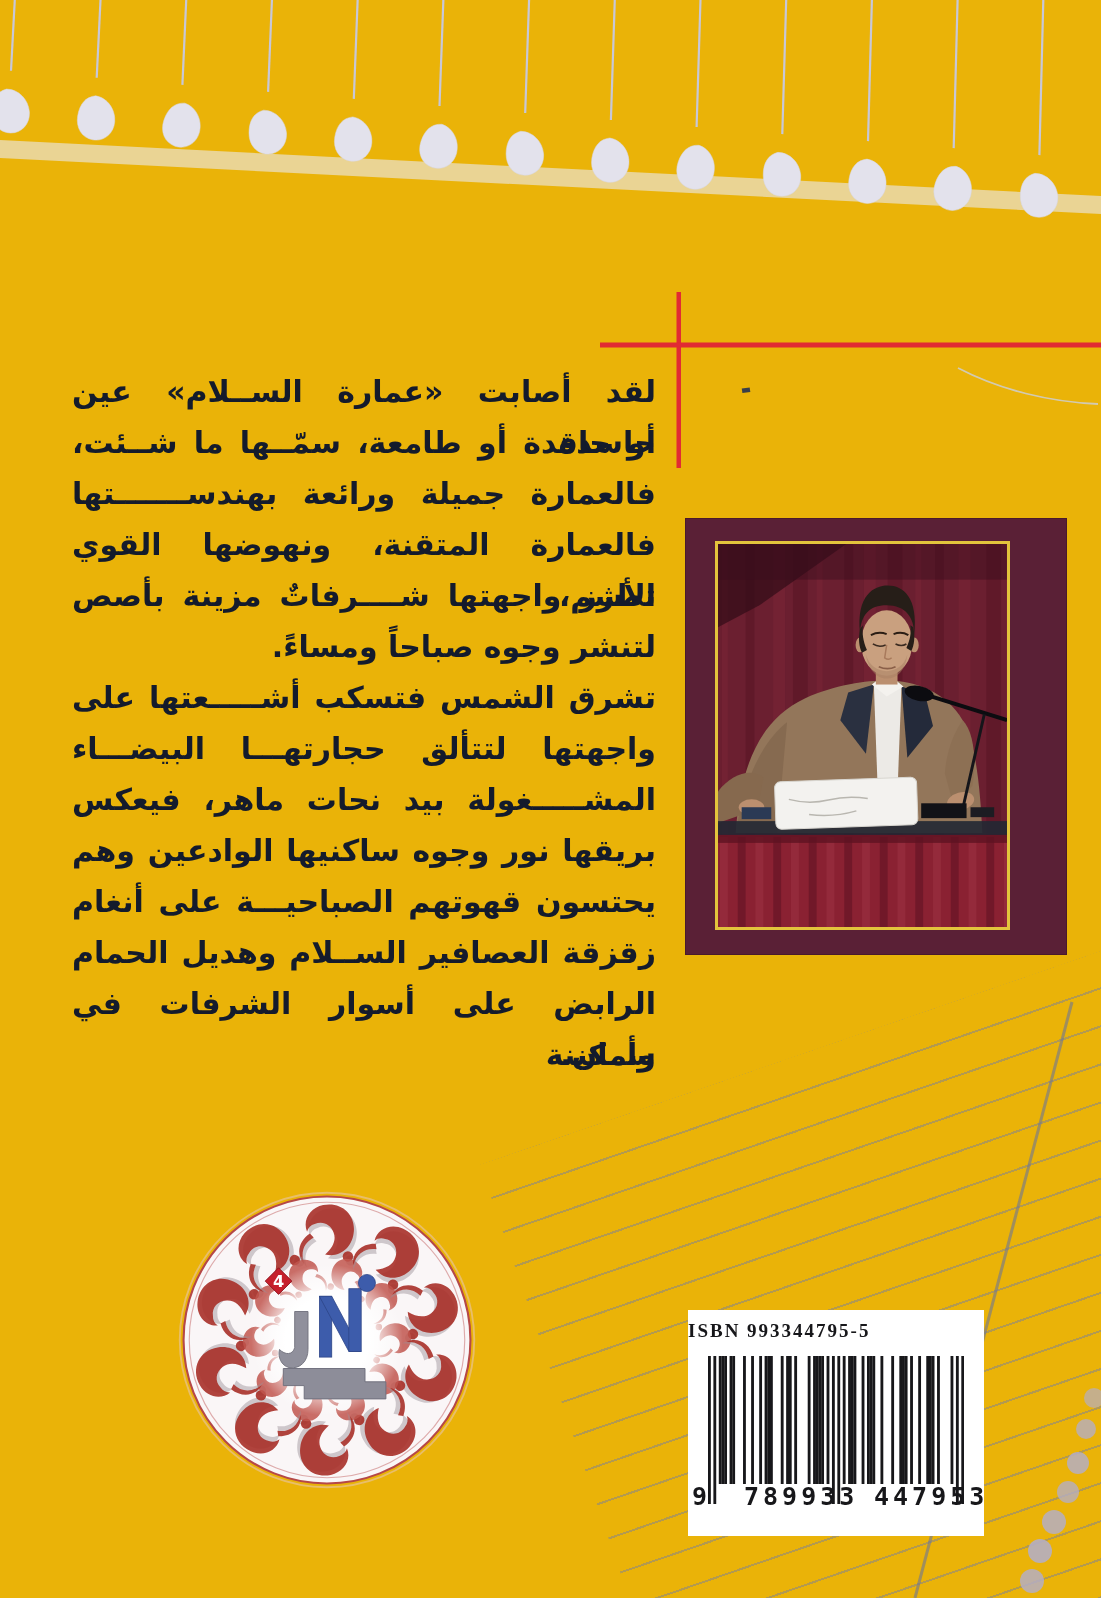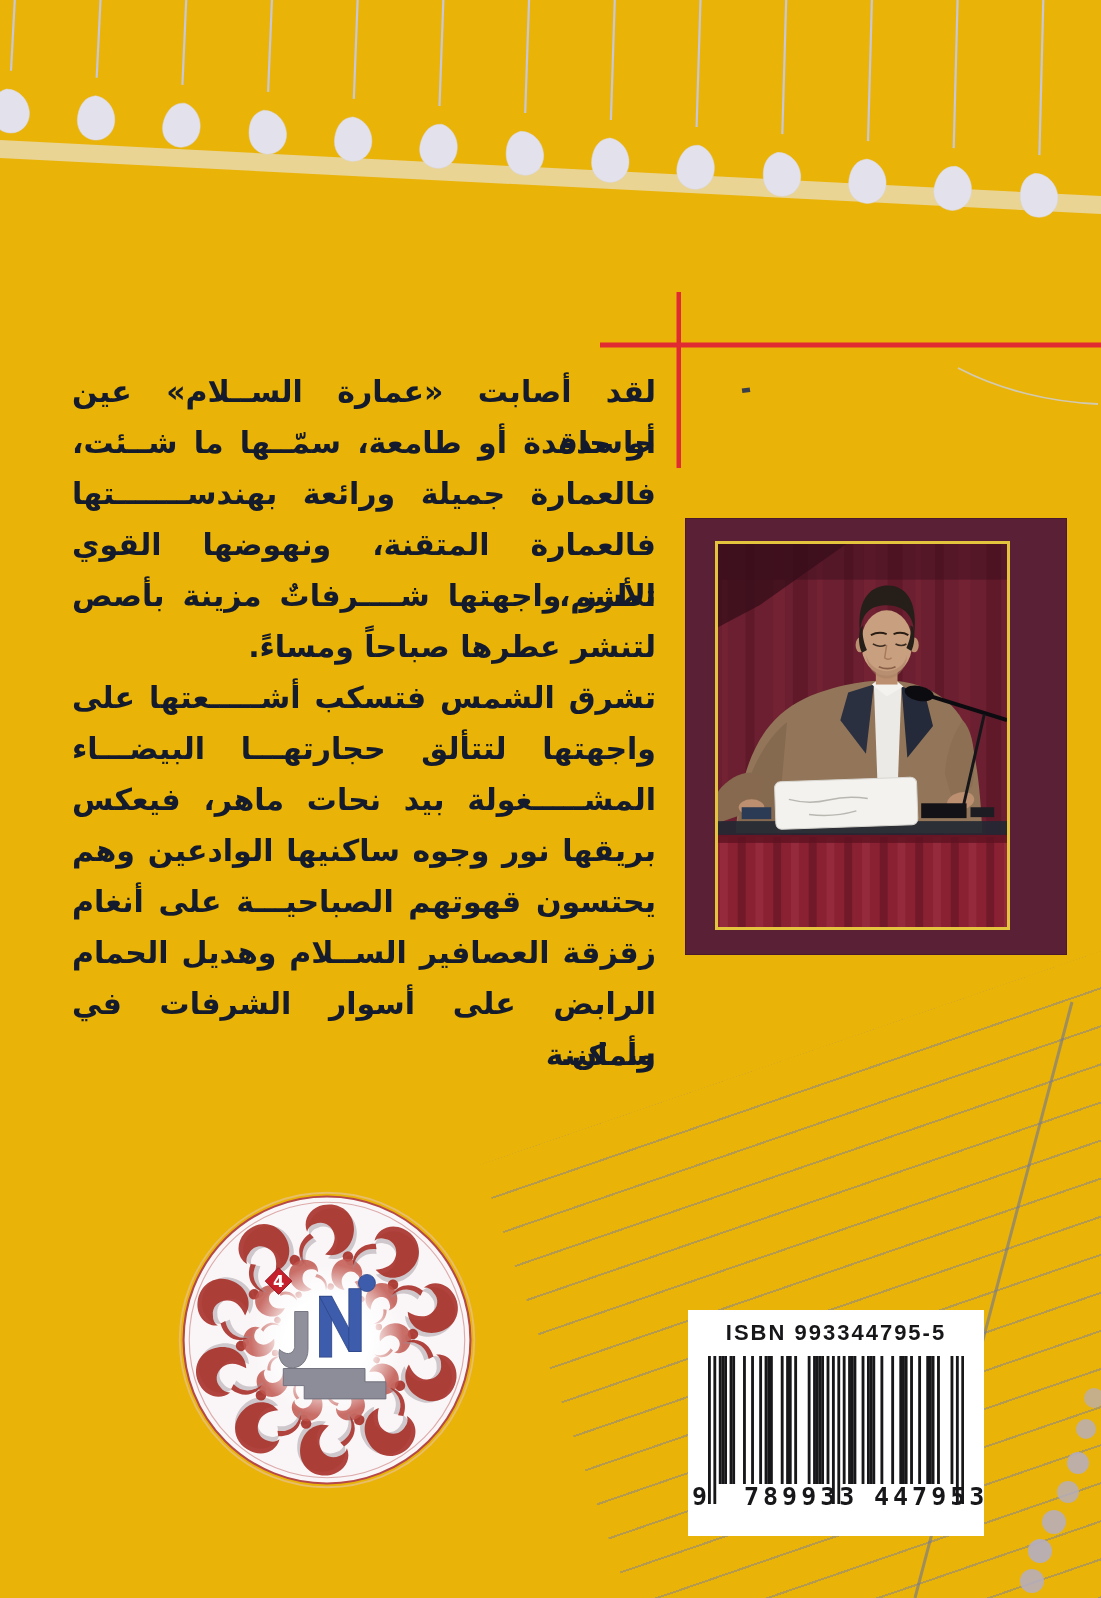--- a/index.html
+++ b/index.html
@@ -16,22 +16,22 @@
   .synopsis .line{text-align:justify;text-align-last:justify;height:51px;overflow:visible;}
   .synopsis .line.end{text-align:right;text-align-last:right;}
   .photo-frame{position:absolute;left:685px;top:518px;width:382px;height:437px;
                background:#5a2036;z-index:5;box-shadow:0 0 0 1px #4a1a2c inset;}
   .photo-inner{position:absolute;left:30px;top:23px;width:295px;height:389px;
                border:3px solid #e3c43c;box-sizing:border-box;background:#6b1f30;overflow:hidden;}
   .photo-inner svg{display:block;width:100%;height:100%;}
   .logo{position:absolute;left:175px;top:1188px;width:304px;height:304px;z-index:5;}
   .barcode{position:absolute;left:688px;top:1310px;width:296px;height:226px;background:#ffffff;
            z-index:6;color:#17171a;}
-  .barcode .isbn-line{position:absolute;top:10px;left:0;width:100%;text-align:center;
-           font-family:Liberation Sans, sans-serif;font-weight:700;font-size:22px;letter-spacing:2px;}
+  .barcode .isbn-line{position:absolute;top:10px;left:0;width:100%;text-align:left;
+           font-family:Liberation Serif, serif;font-weight:700;font-size:19px;letter-spacing:2px;}
   .barcode svg{position:absolute;top:46px;left:20px;}
   .digits{position:absolute;top:172px;left:20px;width:256px;height:30px;
           font-family:"DejaVu Sans Mono",monospace;font-weight:700;font-size:25px;}
   .digits span{position:absolute;top:0;letter-spacing:4px;}
   .digits .d0{left:-16px;}.digits .d1{left:36px;}.digits .d2{left:166px;}
 </style>
 </head>
 <body>
 
 <div class="cover">
@@ -86,21 +86,21 @@
         <circle cx="1032" cy="1581" r="12" fill="#b5aec3" opacity="0.85"></circle>
       </g>
   </svg>
 
   <div class="synopsis" dir="rtl" id="synopsis">
       <div class="line">لقد أصابت «عمارة الســلام» عين حاسدة</div>
       <div class="line">أو حاقدة أو طامعة، سمّــها ما شــئت،</div>
       <div class="line">فالعمارة جميلة ورائعة بهندســـــــتها</div>
       <div class="line">فالعمارة المتقنة، ونهوضها القوي الأشم،</div>
       <div class="line">تطرز واجهتها شــــرفاتٌ مزينة بأصص</div>
-      <div class="line end">لتنشر عطرها صباحاً ومساءً.</div>
+      <div class="line end">لتنشر وجوه صباحاً ومساءً.</div>
       <div class="line">تشرق الشمس فتسكب أشـــــعتها على</div>
       <div class="line">واجهتها لتتألق حجارتهـــا البيضـــاء</div>
       <div class="line">المشـــــغولة بيد نحات ماهر، فيعكس</div>
       <div class="line">بريقها نور وجوه ساكنيها الوادعين وهم</div>
       <div class="line">يحتسون قهوتهم الصباحيـــة على أنغام</div>
       <div class="line">زقزقة العصافير الســلام وهديل الحمام</div>
       <div class="line">الرابض على أسوار الشرفات في ســكينة</div>
       <div class="line end">وأمان.</div>
     </div>
 

